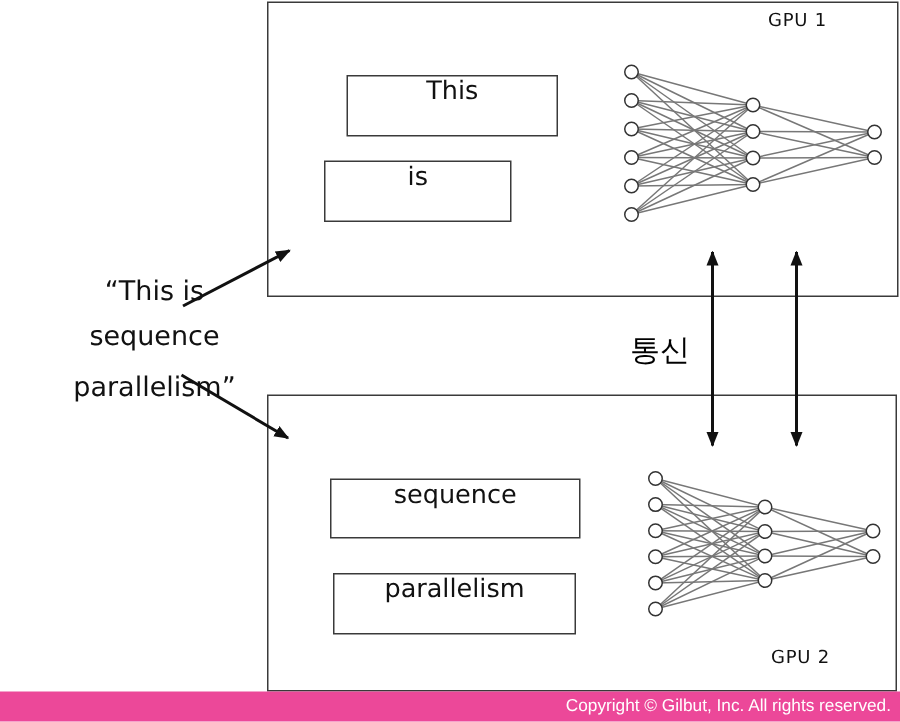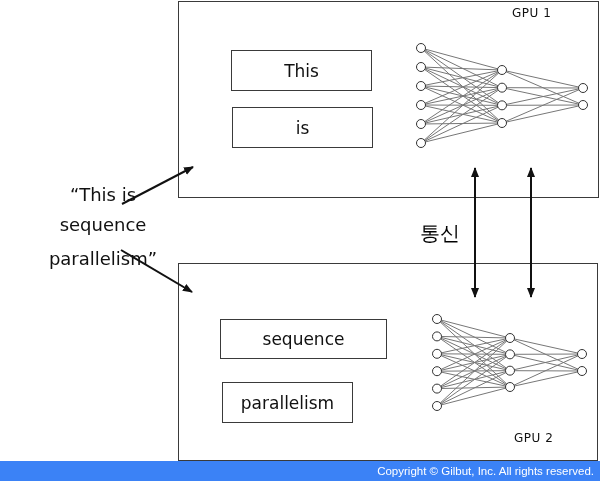--- a/index.html
+++ b/index.html
@@ -5,32 +5,32 @@
   html, body { margin: 0; padding: 0; background: #ffffff; }
   body { width: 600px; height: 481px; position: relative; overflow: hidden;
          font-family: "DejaVu Sans", "Liberation Sans", sans-serif; color: #1a1a1a; }
   .gpu-box { position: absolute; border: 1.5px solid #3a3a3a; box-sizing: border-box; background: #fff; }
   #gpu1 { left: 178px; top: 1px; width: 421px; height: 197px; }
   #gpu2 { left: 178px; top: 263px; width: 420px; height: 198px; }
   .gpu-label { position: absolute; font-size: 12px; color: #111; letter-spacing: 0.5px; }
   #gpu1-label { left: 512px; top: 6px; }
   #gpu2-label { left: 514px; top: 431px; }
   .token-box { position: absolute; border: 1.5px solid #3a3a3a; box-sizing: border-box; background: #fff;
-               display: flex; align-items: center; justify-content: center; font-size: 17px; color: #111; }
+               display: flex; justify-content: center; font-size: 17px; color: #111; }
   #tok-this { left: 231px; top: 50px; width: 141px; height: 41px; }
-  #tok-is { left: 232px; top: 107px; width: 141px; height: 41px; }
+  #tok-is { left: 216px; top: 107px; width: 125px; height: 41px; }
   #tok-sequence { left: 220px; top: 319px; width: 167px; height: 40px; }
-  #tok-parallelism { left: 222px; top: 382px; width: 131px; height: 41px; }
+  #tok-parallelism { left: 222px; top: 382px; width: 162px; height: 41px; }
   .sentence-line { position: absolute; width: 130px; left: 0px; text-align: center; font-size: 18px; color: #111; margin-left: 38px; }
   #sent-1 { top: 184px; }
   #sent-2 { top: 214px; }
   #sent-3 { top: 248px; }
   #comm-label { position: absolute; left: 420px; top: 220px; font-size: 20px; color: #000000; }
   #overlay { position: absolute; left: 0; top: 0; width: 600px; height: 481px; pointer-events: none; }
-  #footer { position: absolute; left: 0; top: 461px; width: 600px; height: 20px; background: #3b82f6;
+  #footer { position: absolute; left: 0; top: 461px; width: 600px; height: 20px; background: #ec4899;
             color: #ffffff; font-family: "Liberation Sans", sans-serif; font-size: 11.5px;
             text-align: right; box-sizing: border-box; padding-right: 6px; line-height: 20px; }
 </style>
 </head>
 <body>
 
 <div class="gpu-box" id="gpu1"></div>
 <div class="gpu-box" id="gpu2"></div>
 
 <div class="gpu-label" id="gpu1-label">GPU 1</div>

